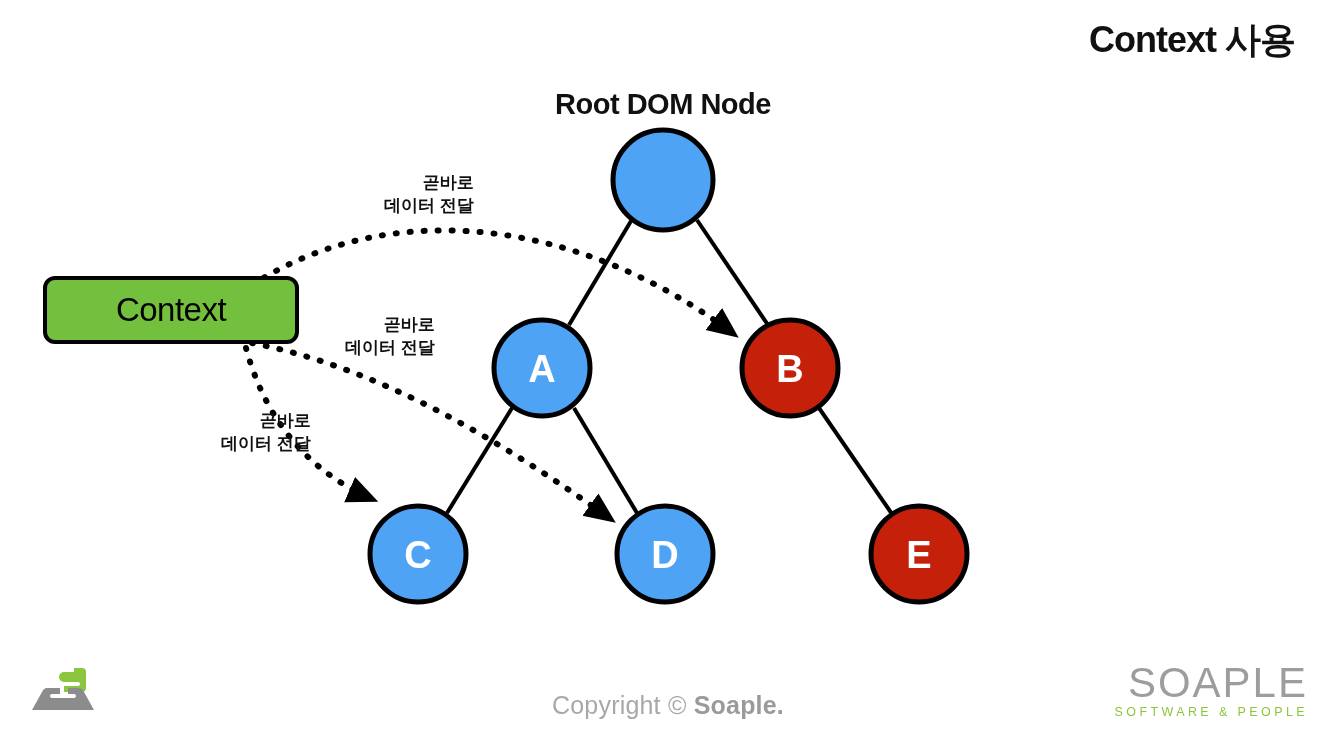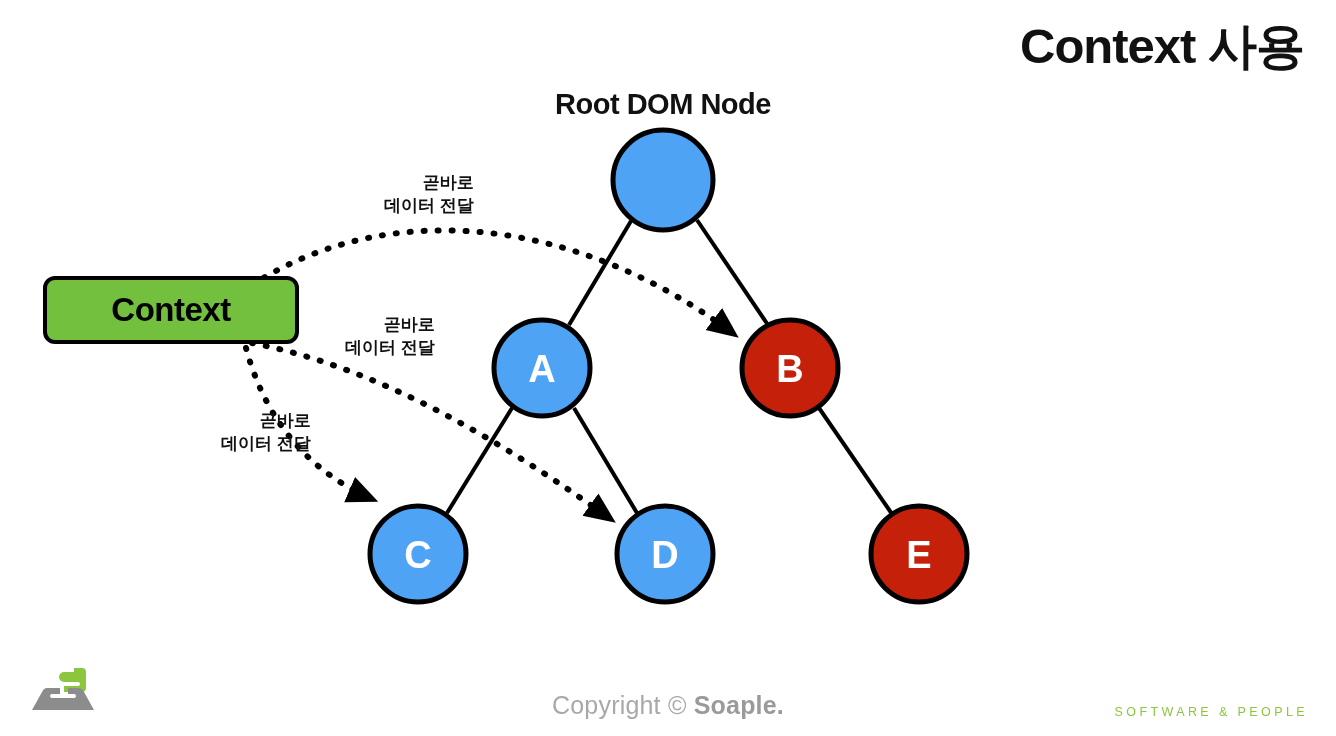--- a/index.html
+++ b/index.html
@@ -12,23 +12,23 @@
     height: 736px;
     position: relative;
     overflow: hidden;
     font-family: "Liberation Sans", sans-serif;
     color: #000000;
   }
 
   
   #slide-title {
     position: absolute;
-    right: 32px;
+    right: 41px;
     top: 22px;
-    font-size: 49px;
+    font-size: 36px;
     font-weight: 700;
     letter-spacing: -1px;
     line-height: 1.0;
     color: #111111;
     white-space: nowrap;
   }
 
   
   #diagram {
     position: absolute;
@@ -69,21 +69,21 @@
   #context-label {
     position: absolute;
     left: 45px;
     top: 278px;
     width: 252px;
     height: 64px;
     display: flex;
     align-items: center;
     justify-content: center;
     font-size: 33px;
-    font-weight: 700;
+    font-weight: 400;
     color: #000000;
     pointer-events: none;
     letter-spacing: -0.5px;
   }
 
   
   .annotation {
     position: absolute;
     text-align: right;
     font-size: 17px;
@@ -207,14 +207,15 @@
 <div id="footer-copyright">
   <span>Copyright © </span><b>Soaple.</b>
 </div>
 
 <svg id="footer-logo-mark" viewBox="0 0 72 52">
   <path d="M18 4 h32 a4 4 0 0 1 4 4 v16 a4 4 0 0 1 -4 4 h-18 v-6 h14 a2 2 0 0 0 0 -4 h-14 a5 5 0 0 1 0 -10 h10 v-4 h-24 z" fill="#8cc63f"></path>
   <path d="M14 24 h14 v6 h-8 a2 2 0 0 0 0 4 h22 a2 2 0 0 0 0 -4 h-6 v-6 h10 a7 7 0 0 1 6 4 l10 18 h-62 l10 -18 a7 7 0 0 1 4 -4 z" fill="#8c8c8c"></path>
 </svg>
 
 <div id="footer-brand">
+  <span id="footer-brand-name">SOAPLE</span>
   <span id="footer-brand-tagline">SOFTWARE &amp; PEOPLE</span>
 </div>
 
 </body></html>

